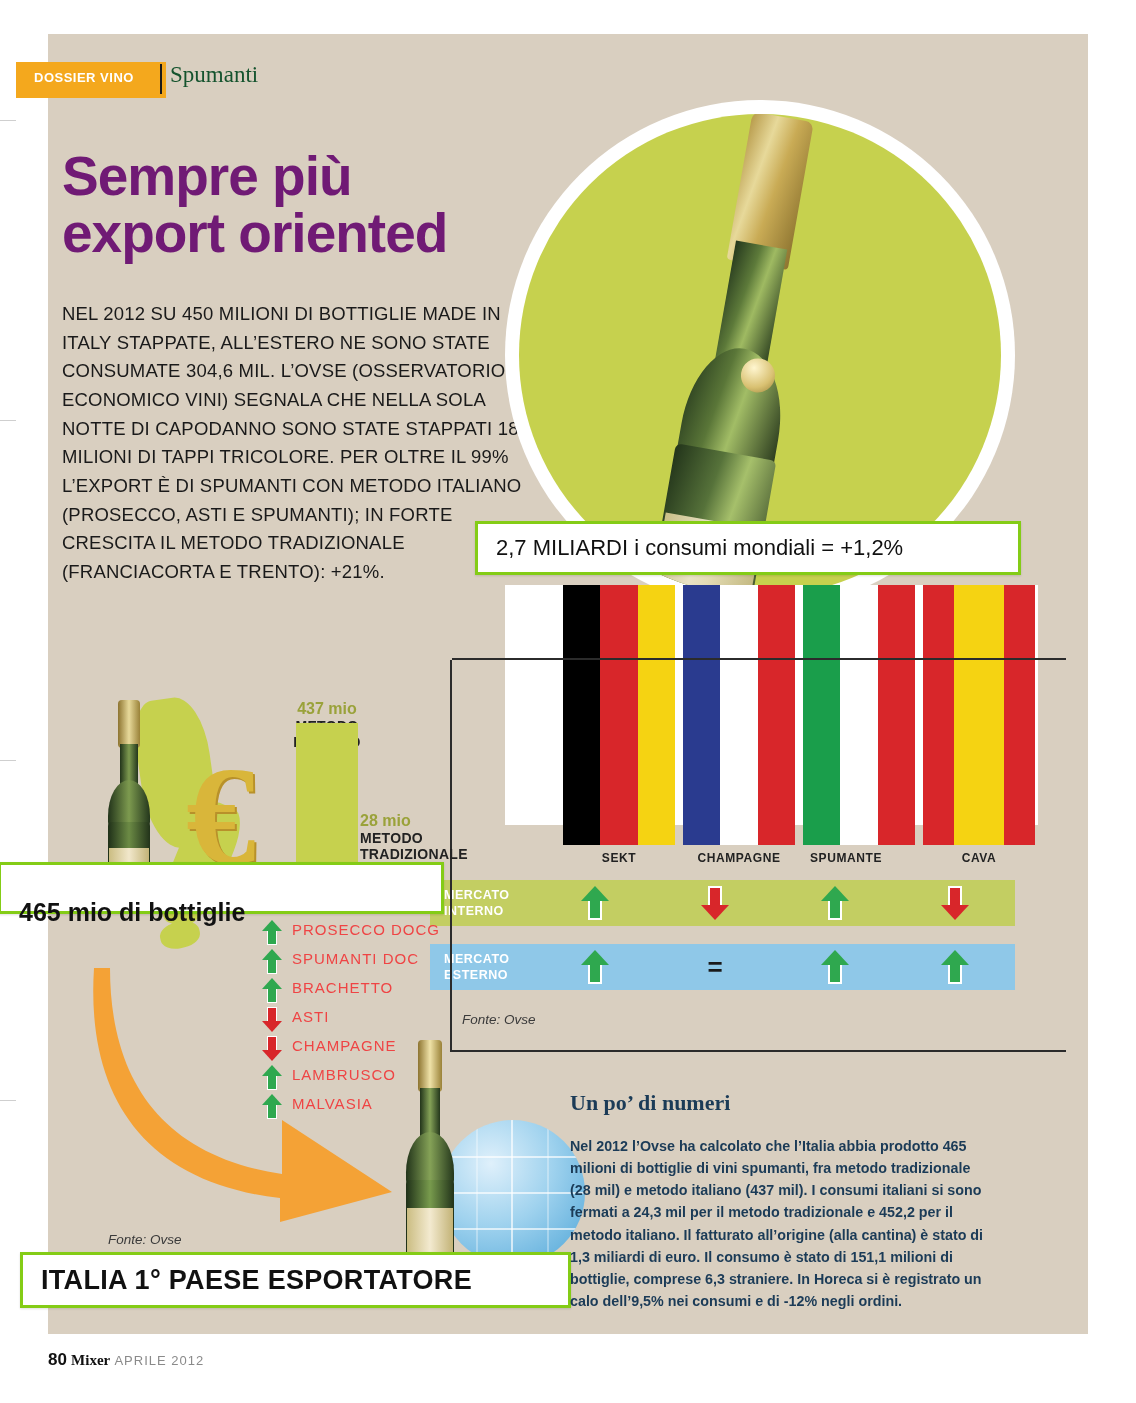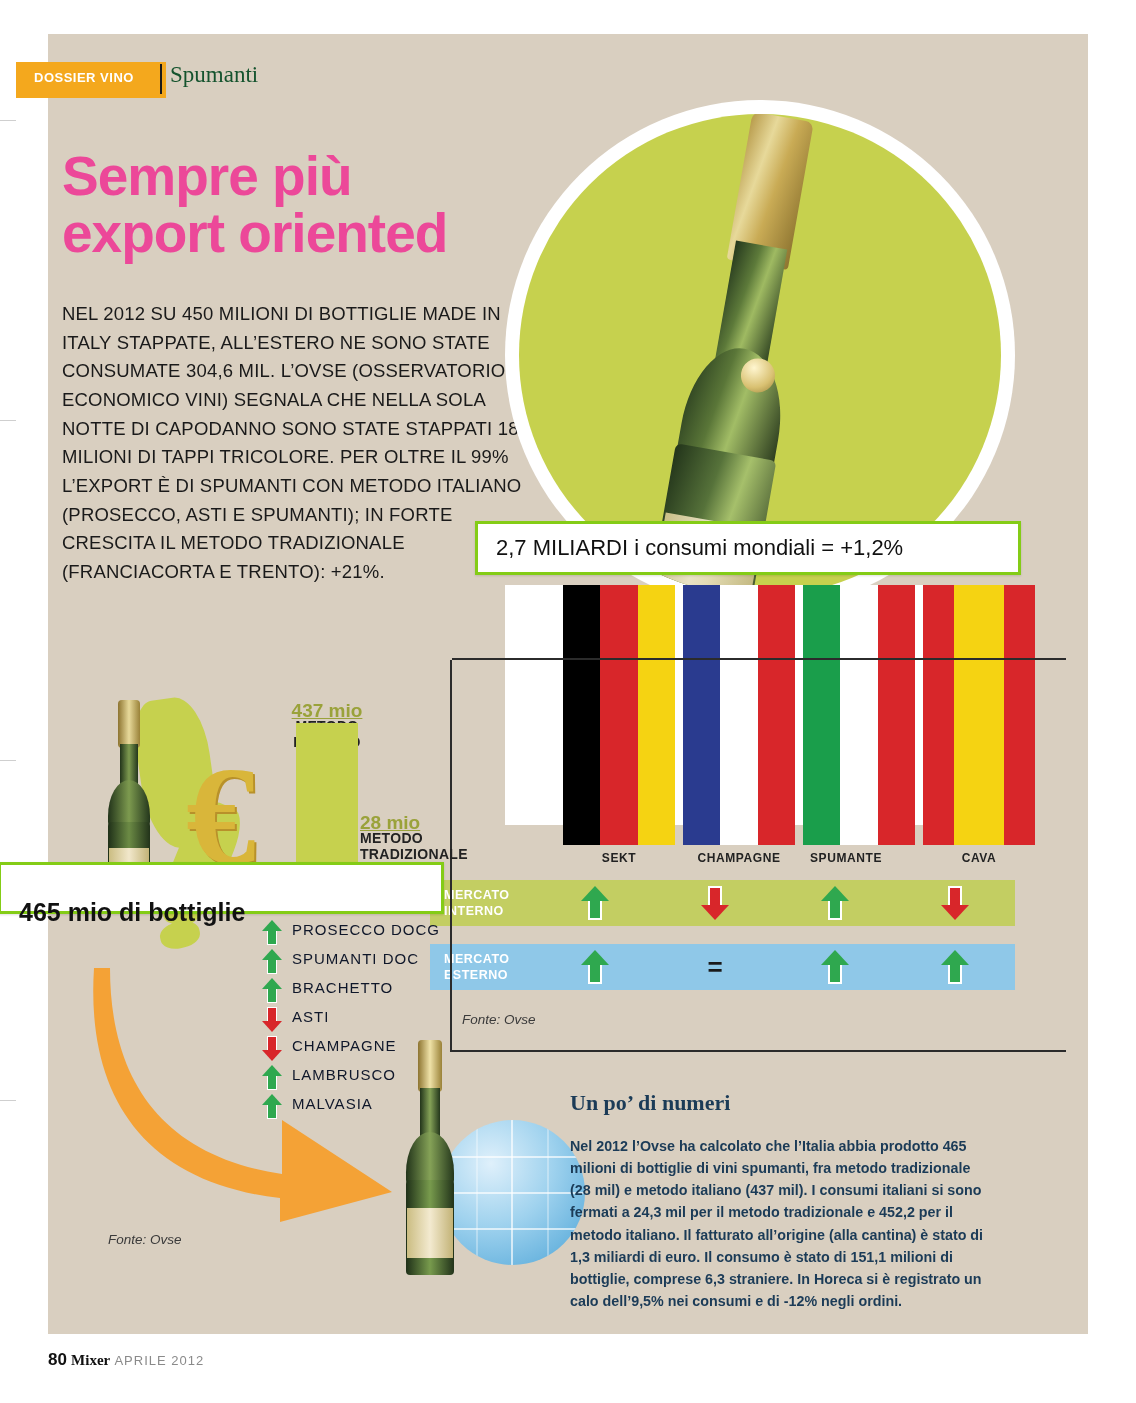--- a/index.html
+++ b/index.html
@@ -35,21 +35,21 @@
   .hdr-sub{
     position:absolute;left:170px;top:62px;
     font-family:"Liberation Serif", serif;font-size:23px;color:#14532d;
   }
   .hdr-divider{
     position:absolute;left:160px;top:64px;width:2px;height:30px;background:#1a1a1a;
   }
 
   h1.title{
     position:absolute;left:62px;top:148px;margin:0;width:520px;
-    font-size:55px;line-height:1.04;font-weight:bold;color:#ec4899;
+    font-size:55px;line-height:1.04;font-weight:bold;color:#701a75;
     letter-spacing:-1px;
   }
 
   .lede{
     position:absolute;left:62px;top:300px;width:470px;
     font-size:18.5px;line-height:1.55;color:#1a1a1a;
     letter-spacing:.2px;
   }
 
   
@@ -92,20 +92,21 @@
   }
   .bb-medal{
     position:absolute;left:72px;top:262px;width:34px;height:34px;border-radius:50%;
     background:radial-gradient(circle at 35% 30%,#fff6d0,#d9c172 60%,#9a8238);
   }
 
   
   .flags{
     position:absolute;left:505px;top:585px;width:505px;height:240px;
     background:#ffffff;
+    padding-left:28px;
   }
   .flag{position:absolute;top:0;width:112px;height:260px;display:flex;}
   .flag .band{height:100%;flex:1;}
   .flag-label{
     position:absolute;top:266px;width:112px;text-align:center;
     font-size:12px;font-weight:bold;letter-spacing:.6px;color:#222;
   }
 
   
   .callout{
@@ -164,21 +165,21 @@
   .seph2{position:absolute;left:452px;top:658px;width:614px;height:2px;background:#2b2b2b;}
 
   
   .bar-metodo-ita{
     position:absolute;left:296px;top:723px;width:62px;height:148px;background:#c6d14e;
   }
   .bar-metodo-trad{
     position:absolute;left:296px;top:860px;width:62px;height:11px;background:#c6d14e;
   }
   .bar-lbl{position:absolute;text-align:center;}
-  .bar-val{font-size:19px;font-weight:bold;color:#9aa23a;text-decoration:underline;}
+  .bar-val{font-size:16px;font-weight:bold;color:#9aa23a;}
   .bar-name{font-size:14px;font-weight:bold;color:#222;line-height:1.15;letter-spacing:.3px;}
 
   
   .map{
     position:absolute;left:130px;top:690px;width:130px;height:290px;
   }
   .map-shape{
     position:absolute;left:10px;top:8px;width:72px;height:150px;background:#c6d14e;
     transform:rotate(-8deg);border-radius:30% 40% 20% 45%;
   }
@@ -212,21 +213,21 @@
   .sb-label{position:absolute;left:13px;top:148px;width:40px;height:40px;background:linear-gradient(90deg,#cbbd82,#f1e7cb,#c3b377);}
 
   
   .legend{position:absolute;left:262px;top:918px;width:180px;}
   .leg-item{position:relative;height:29px;}
   .leg-ar{position:absolute;left:0;top:2px;width:20px;height:25px;}
   .leg-ar.up:before{content:"";position:absolute;left:5px;top:9px;width:10px;height:16px;background:#2fa84f;border:1.5px solid #fff;box-sizing:border-box;}
   .leg-ar.up:after{content:"";position:absolute;left:-0.5px;top:0;width:0;height:0;border-left:10.5px solid transparent;border-right:10.5px solid transparent;border-bottom:11px solid #2fa84f;}
   .leg-ar.down:before{content:"";position:absolute;left:5px;top:0;width:10px;height:16px;background:#d8262a;border:1.5px solid #fff;box-sizing:border-box;}
   .leg-ar.down:after{content:"";position:absolute;left:-0.5px;bottom:0;width:0;height:0;border-left:10.5px solid transparent;border-right:10.5px solid transparent;border-top:11px solid #d8262a;}
-  .leg-tx{position:absolute;left:30px;top:3px;font-size:15px;color:#0f172a;letter-spacing:1px;}
+  .leg-tx{position:absolute;left:30px;top:3px;font-size:15px;color:#ef4444;letter-spacing:1px;}
 
   
   .arrow-big{position:absolute;left:92px;top:960px;width:320px;height:270px;}
   .arrow-big svg{display:block;}
 
   
   .globe{
     position:absolute;left:440px;top:1120px;width:145px;height:145px;border-radius:50%;
     background:radial-gradient(circle at 35% 30%,#dff0fb 0%,#9fd2ee 45%,#4ba3d6 100%);
     overflow:hidden;
@@ -460,20 +461,23 @@
     </div>
   </div>
   <div class="bottle2">
     <div class="b2-foil"></div>
     <div class="b2-neck"></div>
     <div class="b2-sh"></div>
     <div class="b2-body"></div>
     <div class="b2-label"></div>
   </div>
 
+  <div class="callout callout-3">
+    <span>ITALIA 1° PAESE ESPORTATORE</span>
+  </div>
 
   <h2 class="numeri">Un po’ di numeri</h2>
   <div class="numeri-body">Nel 2012 l’Ovse ha calcolato che l’Italia abbia prodotto 465 milioni di bottiglie di vini spumanti, fra metodo tradizionale (28 mil) e metodo italiano (437 mil). I consumi italiani si sono fermati a 24,3 mil per il metodo tradizionale e 452,2 per il metodo italiano. Il fatturato all’origine (alla cantina) è stato di 1,3 miliardi di euro. Il consumo è stato di 151,1 milioni di bottiglie, comprese 6,3 straniere. In Horeca si è registrato un calo dell’9,5% nei consumi e di -12% negli ordini.</div>
 
   <div class="footer">
     <span class="pg">80</span>
     <span class="mx">Mixer</span>
     <span class="dt">APRILE 2012</span>
   </div>
 

